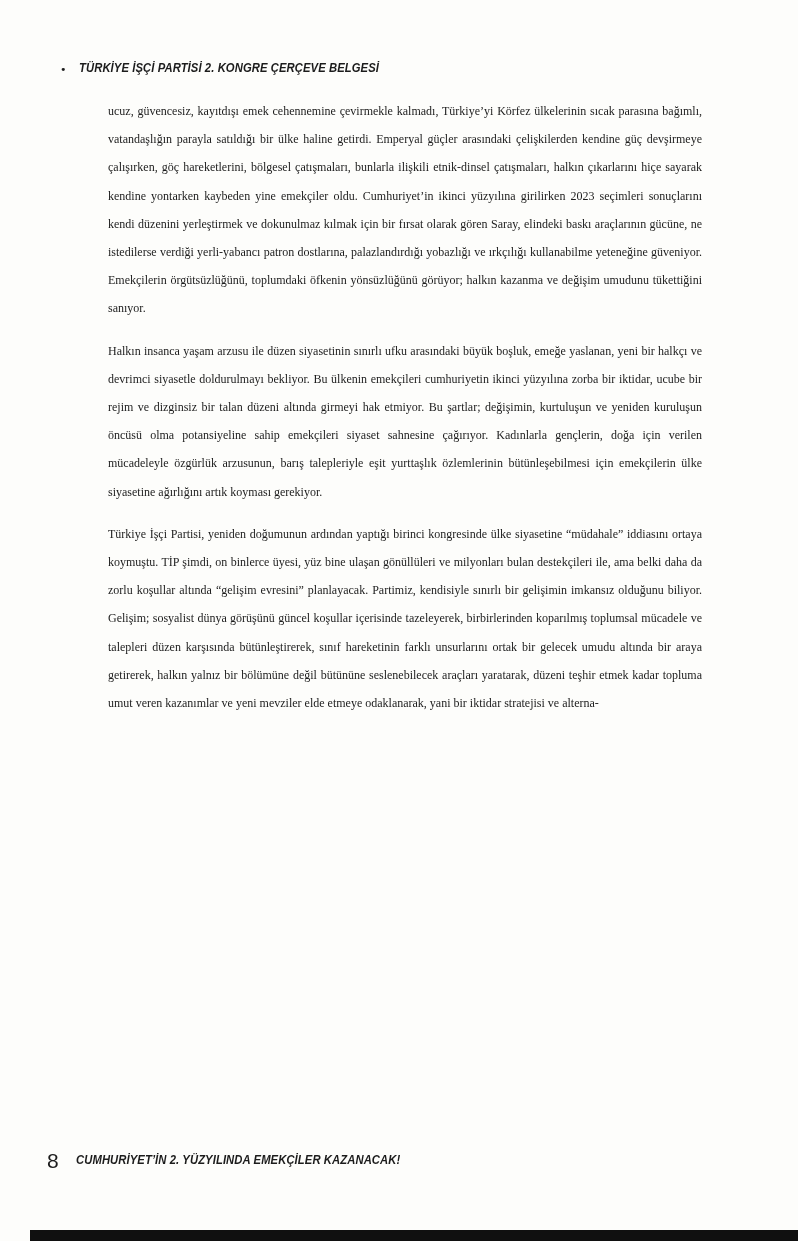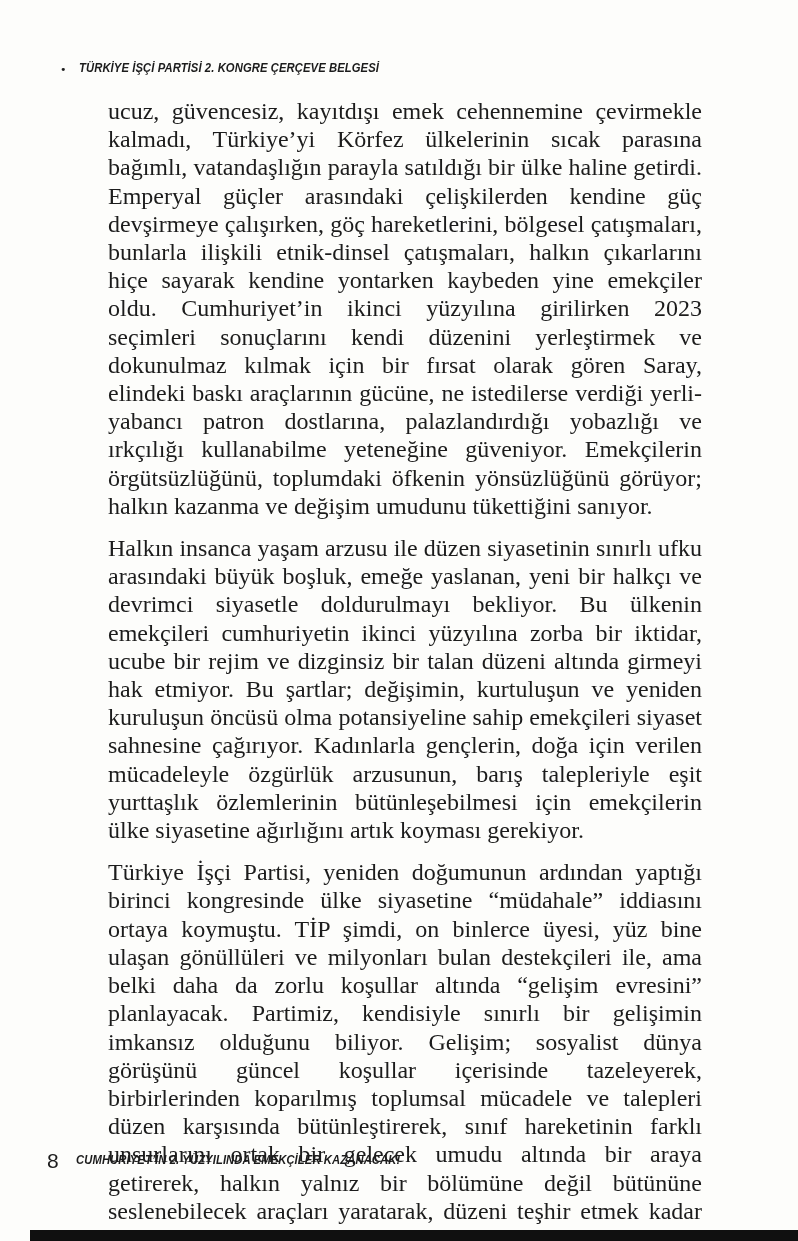--- a/index.html
+++ b/index.html
@@ -36,21 +36,21 @@
     transform:scaleX(0.9);transform-origin:left center;
     white-space:nowrap;
   }
 
   
   .body-text{
     position:absolute;top:97px;left:108px;width:602px;
   }
   .body-text p{
     margin:0 8px 14px 0;
-    font-size:24px;
+    font-size:12px;
     line-height:28.2px;
     text-align:justify;
     text-justify:inter-word;
   }
 
   
   .page-footer{
     position:absolute;top:1150px;left:47px;right:88px;
     display:flex;align-items:center;gap:17px;
   }

